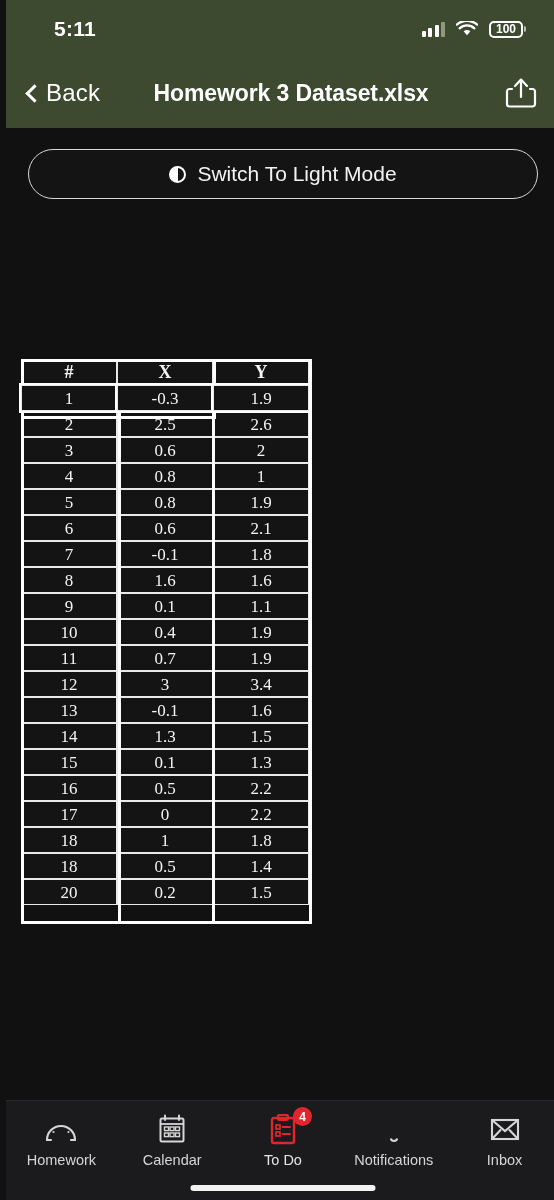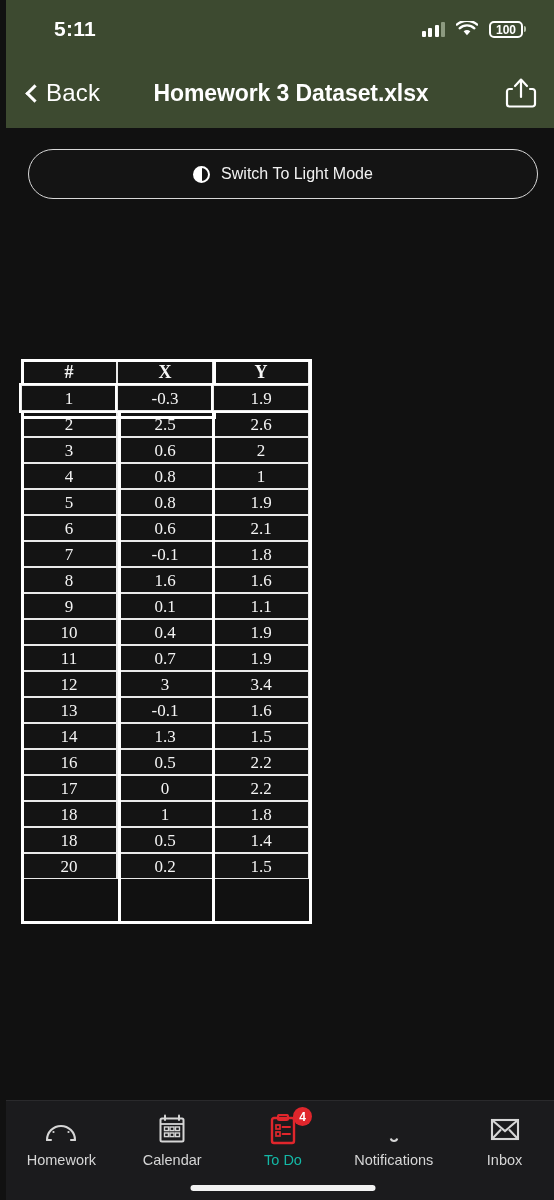--- a/index.html
+++ b/index.html
@@ -21,21 +21,21 @@
   .status-right{ display:flex; align-items:center; gap:11px; }
   .bars{ display:flex; align-items:flex-end; gap:2.5px; height:15px; }
   .bars i{ display:block; width:4px; background:#ffffff; border-radius:1px; }
   .bars i:nth-child(1){ height:6px; }
   .bars i:nth-child(2){ height:9px; }
   .bars i:nth-child(3){ height:12px; }
   .bars i:nth-child(4){ height:15px; background:#8d9a80; }
   .batt{
     border:2px solid #ffffff; border-radius:5px;
     padding:0 4px; height:17px; min-width:34px;
-    display:flex; align-items:flex-end; justify-content:center;
+    display:flex; align-items:center; justify-content:center;
     color:#ffffff; font-size:12px; font-weight:bold; line-height:1;
   }
   .batt-wrap{ display:flex; align-items:center; }
   .batt-tip{ width:2px; height:6px; background:#b9c3ad; border-radius:0 2px 2px 0; margin-left:1px; }
 
   
   .navbar{
     height:70px; background:#3d4a30;
     display:flex; align-items:center; position:relative; padding:0 22px;
   }
@@ -51,21 +51,21 @@
   .share-btn{ margin-left:auto; width:34px; height:36px; position:relative; cursor:pointer; z-index:2; }
 
   
   .body{ background:#111111; height:972px; position:relative; }
 
   .mode-btn{
     margin:21px 22px 0 22px; height:50px;
     border:1.6px solid #d8d8d8; border-radius:25px;
     background:#141414; color:#f2f2f2;
     display:flex; align-items:center; justify-content:center; gap:11px;
-    font-size:16px; cursor:pointer;
+    font-size:21px; cursor:pointer;
   }
   .halfmoon{
     width:17px; height:17px; border-radius:50%;
     border:2px solid #ffffff;
     background:linear-gradient(to right,#ffffff 0 50%,#141414 50% 100%);
   }
 
   
   .tbl-wrap{ position:absolute; left:15px; top:210px; }
   table.data{ border-collapse:separate; border-spacing:0; background:#111; }
@@ -95,21 +95,21 @@
             border-bottom:3px solid #ffffff; pointer-events:none; }
 
   
   .tabbar{
     position:absolute; left:0; bottom:0; width:554px; height:100px;
     background:#1b1b1d; border-top:1px solid #2a2a2c;
     display:flex; align-items:flex-start; padding-top:13px;
   }
   .tab{ flex:1; display:flex; flex-direction:column; align-items:center; gap:7px; cursor:pointer; }
   .tab .lbl{ font-size:14.5px; color:#d6d6d6; }
-  .tab.active .lbl{ color:#14b8a6; }
+  .tab.active .lbl{ color:#e5e5e5; }
   .ico{ width:34px; height:31px; position:relative; }
   .badge{
     position:absolute; right:-12px; top:-7px;
     background:#e0262c; color:#ffffff;
     min-width:19px; height:19px; border-radius:10px;
     font-size:12px; display:flex; align-items:center; justify-content:center;
     font-weight:bold;
   }
   .home-ind{
     position:absolute; bottom:9px; left:50%; transform:translateX(-50%);
@@ -240,20 +240,25 @@
               <td class="col-num">13</td>
               <td class="col-x">-0.1</td>
               <td class="col-y">1.6</td>
             </tr>
             <tr>
               <td class="col-num">14</td>
               <td class="col-x">1.3</td>
               <td class="col-y">1.5</td>
             </tr>
             <tr>
+              <td class="col-num">15</td>
+              <td class="col-x">0.1</td>
+              <td class="col-y">1.3</td>
+            </tr>
+            <tr>
               <td class="col-num">16</td>
               <td class="col-x">0.5</td>
               <td class="col-y">2.2</td>
             </tr>
             <tr>
               <td class="col-num">17</td>
               <td class="col-x">0</td>
               <td class="col-y">2.2</td>
             </tr>
             <tr>

